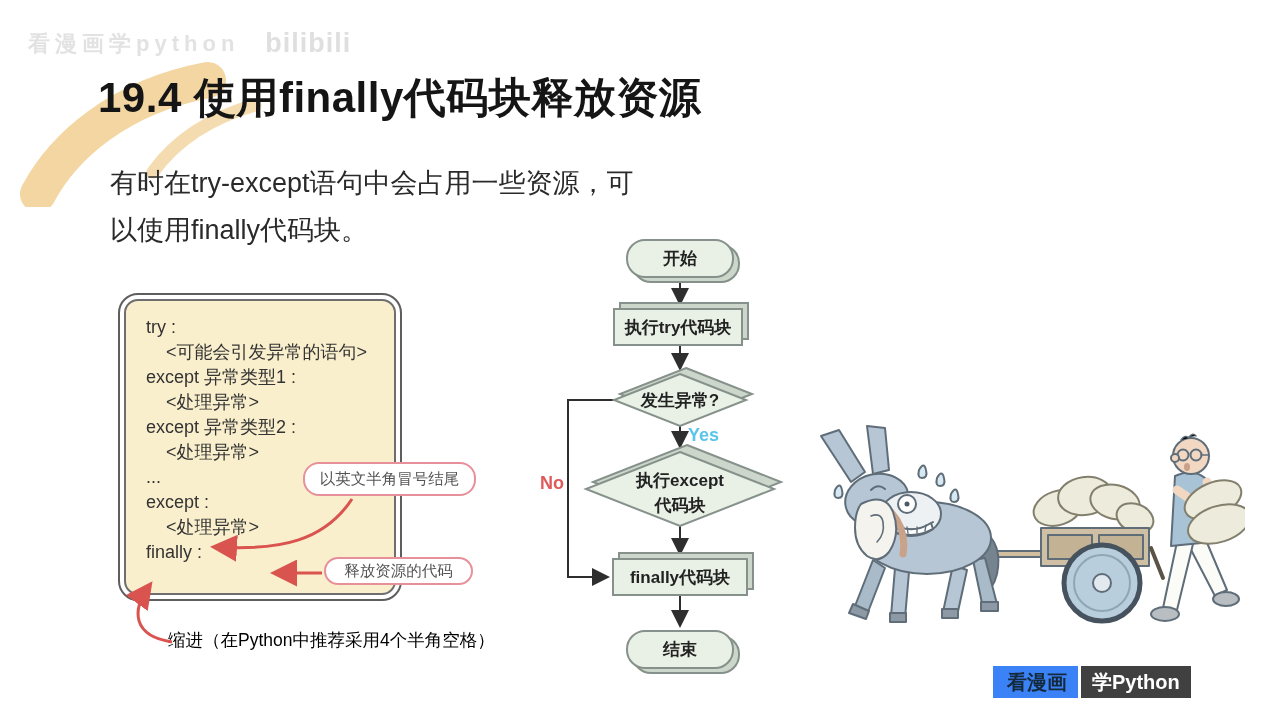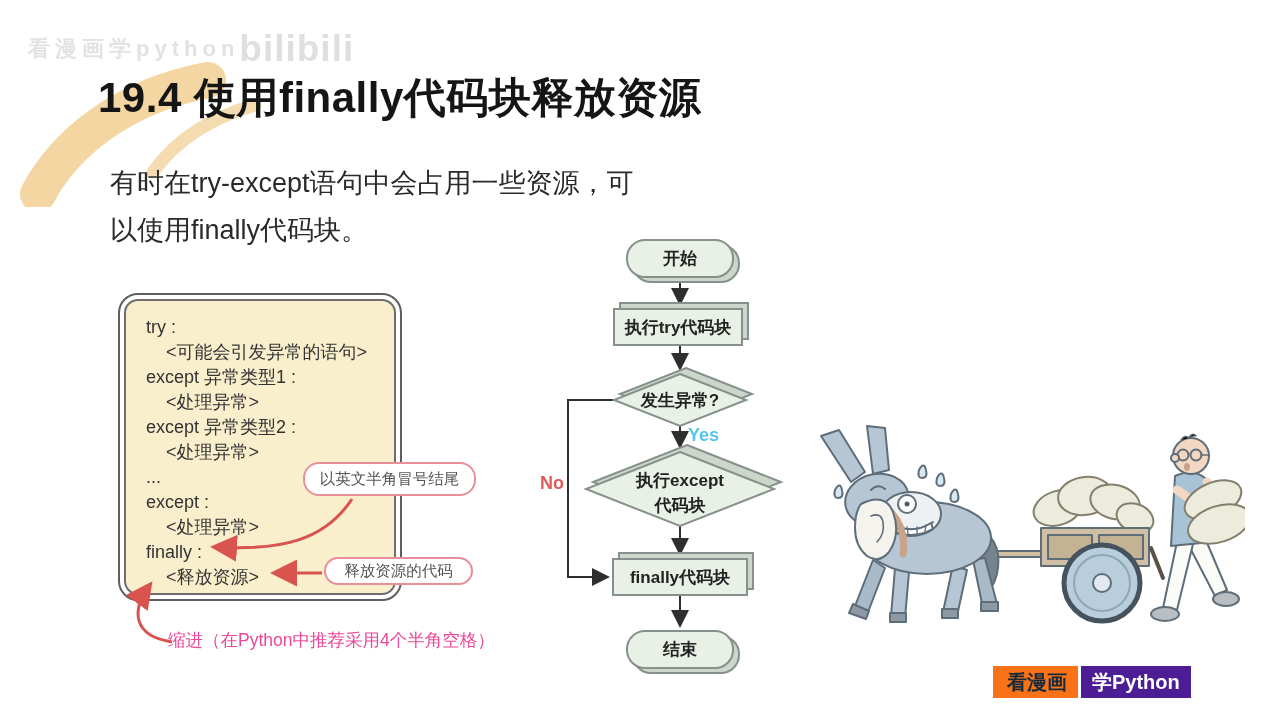--- a/index.html
+++ b/index.html
@@ -1,23 +1,23 @@
 <!DOCTYPE html>
 <html><head>
 <meta charset="utf-8">
 <style>
   html,body{margin:0;padding:0;background:#ffffff;}
   .stage{
     position:relative;width:1280px;height:720px;background:#ffffff;overflow:hidden;
     font-family:"Liberation Sans","DejaVu Sans",sans-serif;color:#222;
   }
   
-  .watermark{position:absolute;left:28px;top:28px;display:flex;align-items:center;}
+  .watermark{position:absolute;left:28px;top:28px;display:flex;align-items:center;gap:26px;}
   .wm-left{font-size:22px;letter-spacing:5px;color:rgba(160,160,160,0.30);font-weight:600;}
-  .wm-logo{font-size:37px;font-weight:700;color:rgba(175,175,175,0.40);letter-spacing:1px;}
+  .wm-logo{font-size:27px;font-weight:700;color:rgba(175,175,175,0.40);letter-spacing:1px;}
   
   .brush{position:absolute;left:18px;top:52px;pointer-events:none;}
   
   .title{
     position:absolute;left:98px;top:70px;font-size:42px;font-weight:600;color:#151515;
     letter-spacing:0.5px;white-space:nowrap;
   }
   
   .intro{position:absolute;left:110px;top:160px;font-size:27px;line-height:47px;color:#2a2a2a;}
   .intro div{white-space:pre;}
@@ -33,32 +33,32 @@
   }
   .code-line{font-size:18px;line-height:25px;color:#333;white-space:pre;}
   
   .callout{
     position:absolute;border:2px solid #e8909a;border-radius:16px;background:#ffffff;
     color:#555;font-size:15.5px;display:flex;align-items:center;justify-content:center;
     white-space:nowrap;padding:12px 12px;box-sizing:border-box;
   }
   #callout-colon{left:303px;top:462px;width:173px;height:34px;}
   #callout-release{left:324px;top:557px;width:149px;height:16px;}
-  .indent-note{position:absolute;left:168px;top:628px;font-size:17.5px;color:#ec4899;white-space:nowrap;}
+  .indent-note{position:absolute;left:168px;top:628px;font-size:17.5px;color:#000000;white-space:nowrap;}
   
   .layer{position:absolute;pointer-events:none;}
   
   .fc-label{font-size:17px;font-weight:600;fill:#222;}
   .fc-yes{font-size:18px;fill:#59c5ea;font-weight:600;}
   .fc-no{font-size:18px;fill:#e05a5a;font-weight:600;}
   
   .badges{position:absolute;left:993px;top:666px;display:flex;align-items:center;gap:3px;}
   .badge{font-size:20px;font-weight:700;padding:4px 11px;line-height:1.2;}
-  .badge-blue{background:#f97316;color:#14293c;padding-left:14px;}
-  .badge-black{background:#4c1d95;color:#ffffff;}
+  .badge-blue{background:#3b82f6;color:#14293c;padding-left:14px;}
+  .badge-black{background:#404040;color:#ffffff;}
 </style>
 </head>
 <body>
 
 <div class="stage">
 
   <div class="watermark">
     <span class="wm-left">看漫画学python</span>
     <span class="wm-logo">bilibili</span>
   </div>
@@ -80,21 +80,20 @@
       <div class="code-line">try :</div>
       <div class="code-line">    &lt;可能会引发异常的语句&gt;</div>
       <div class="code-line">except 异常类型1 :</div>
       <div class="code-line">    &lt;处理异常&gt;</div>
       <div class="code-line">except 异常类型2 :</div>
       <div class="code-line">    &lt;处理异常&gt;</div>
       <div class="code-line">...</div>
       <div class="code-line">except :</div>
       <div class="code-line">    &lt;处理异常&gt;</div>
       <div class="code-line">finally :</div>
-      <div class="code-line">    &lt;释放资源&gt;</div>
     </div>
   </div>
 
   <div class="callout" id="callout-colon">以英文半角冒号结尾</div>
   <div class="callout" id="callout-release">释放资源的代码</div>
   <div class="indent-note">缩进（在Python中推荐采用4个半角空格）</div>
 
   <svg class="layer" style="left:0;top:0" width="1280" height="720" viewBox="0 0 1280 720">
     <defs>
       <marker id="redhead" markerWidth="9" markerHeight="9" refX="7" refY="4.5" orient="auto">

